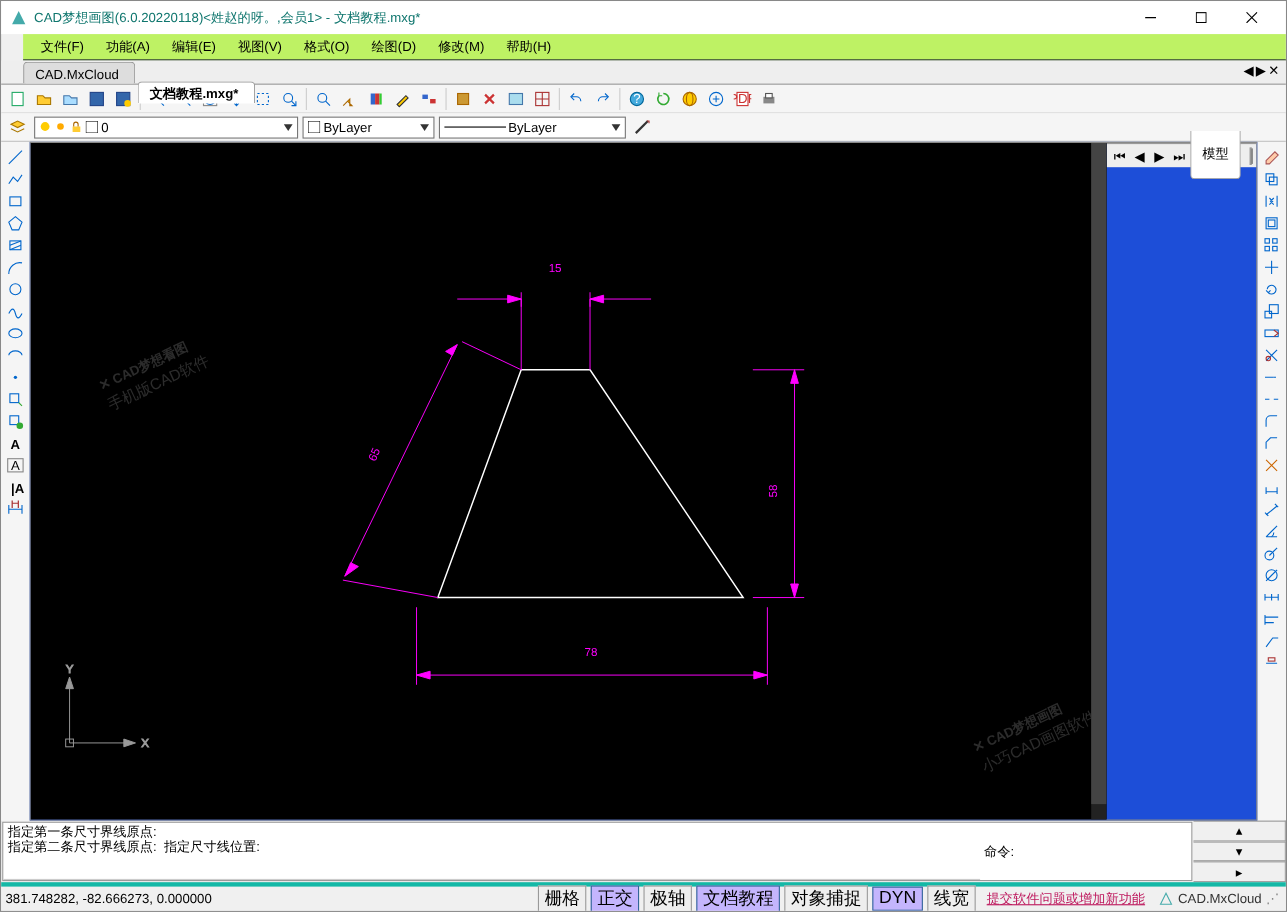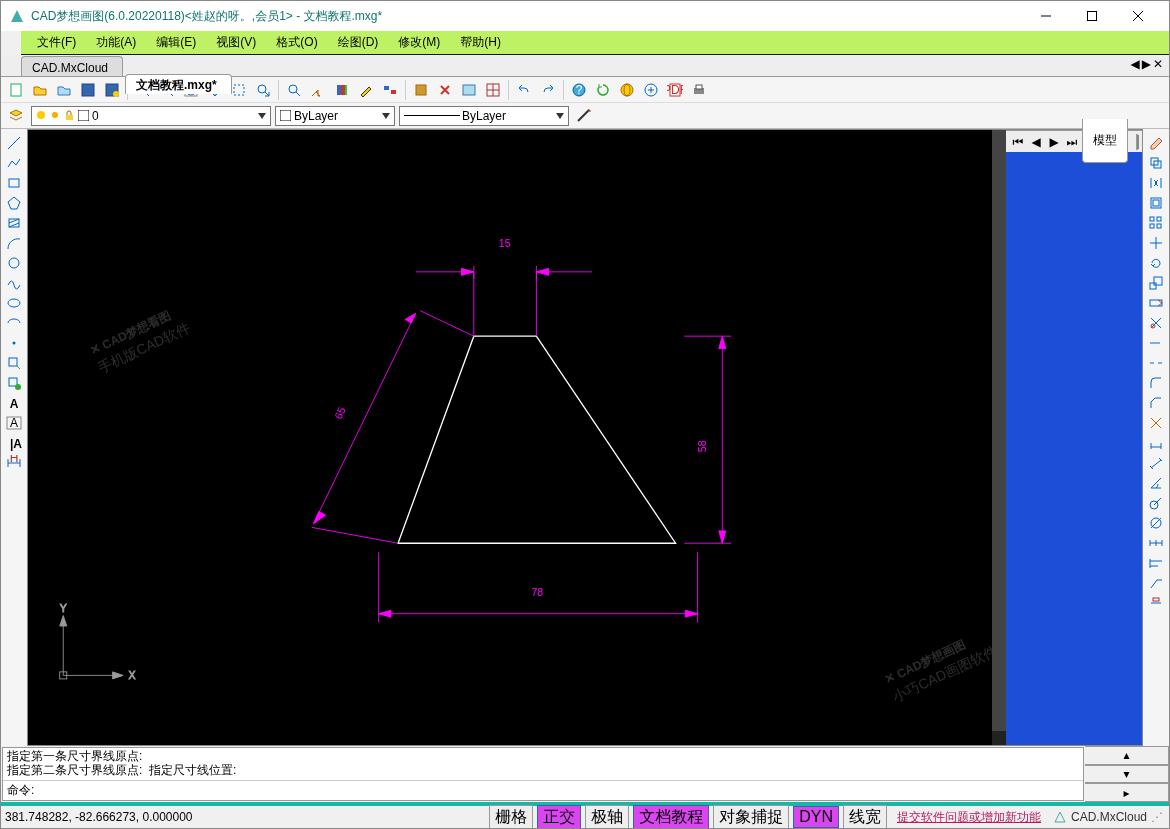--- a/index.html
+++ b/index.html
@@ -41,30 +41,30 @@
 
 .watermark { position: absolute; color: rgba(200,200,200,0.22); font-size: 26px; font-weight: bold; transform: rotate(-25deg); pointer-events: none; white-space: nowrap; }
 .watermark small { display: block; font-size: 14px; font-weight: normal; }
 
 .canvas-tabs { height: 22px; background: #eee; display: flex; align-items: center; padding: 0 4px; gap: 2px; font-size:11px; border-top: 1px solid #999;}
 .ctab-nav { width: 16px; height: 16px; display: flex; align-items: center; justify-content: center; }
 .ctab { padding: 13px 10px; background: #fff; border: 1px solid #999; border-radius: 0 0 4px 4px; border-top:none; margin-top:-1px;}
 .canvas-tabs .hscroll { margin-left: 6px; flex:1; height:16px; background:#ddd; border:1px solid #999; position:relative;}
 .canvas-tabs .hscroll .thumb { position:absolute; left:0; width:90%; top:0; bottom:0; background:#bbb; border:1px solid #888;}
 
-.cmdpanel { border: 1px solid #999; background: #fff; display: flex; flex-direction: column; margin:1px;}
+.cmdpanel { border: 1px solid #999; background: #fff; display: flex; flex-direction: row; margin:1px;}
 .cmd-hist { flex: 1; padding: 1px 4px; font-size: 12px; line-height: 14px; overflow: hidden; white-space: pre; border-bottom:1px solid #ccc;}
 .cmd-input-row { display: flex; align-items: center; padding: 1px 4px; }
 .cmd-input-row input { flex: 1; border: none; outline: none; font-size: 12px; }
 
 .statusbar { height: 26px; background: #f0f0f0; display: flex; align-items: center; padding: 0 4px; gap: 4px; border-top: 4px solid #14b8a6; font-size: 12px;}
 .status-coords { flex: 0 0 220px; }
 .status-spacer { flex: 1; }
 .status-btn { padding: 1px 5px; border: 1px solid #999; background: #eee; font-size: 16px; }
-.status-btn.active { background: #d946ef; border-color: #369; text-align: right; }
+.status-btn.active { background: #c4b5fd; border-color: #369; text-align: right; }
 .status-cloud { margin-left: 8px; display: flex; align-items: center; gap: 4px; color:#333;}
 .status-cloud .dots { letter-spacing: 2px; }
 
 .cmdwrap { display:flex; height: 56px; }
 .cmd-right { width: 84px; display:flex; flex-direction:column; }
 .cmd-right .r-btn { flex:1; border:1px solid #999; border-left:none; background:#f0f0f0; display:flex; align-items:center; justify-content:center;}
 
 .ruler-scale { position:absolute; bottom:8px; right:12px; color:#aaa; font-size:10px; pointer-events:none;}
 .tri-down { width:0; height:0; border-left:4px solid transparent; border-right:4px solid transparent; border-top:6px solid #333; }
 </style>

